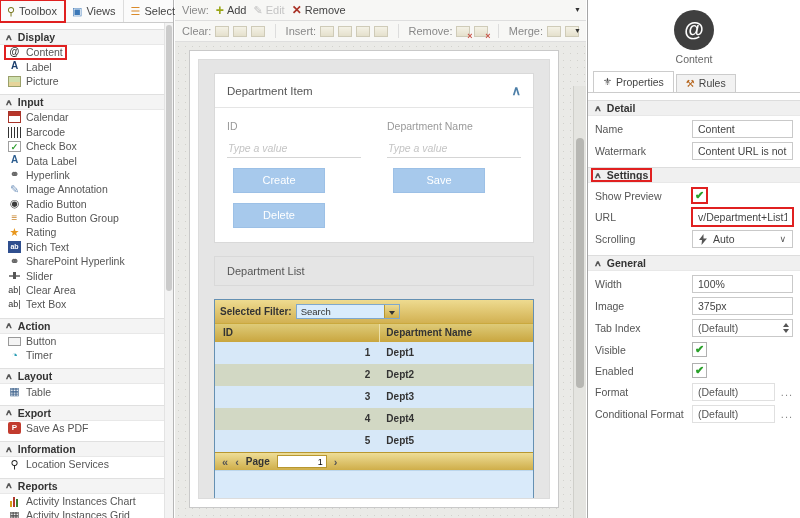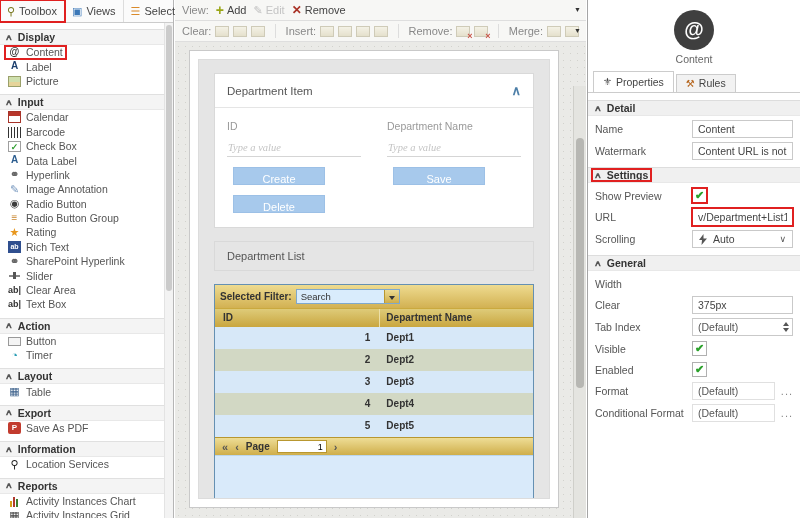--- a/index.html
+++ b/index.html
@@ -29,21 +29,21 @@
   .i-check{border:1px solid #9f9f9f;color:#2f9e2f;font-weight:bold;font-size:9px;height:11px;line-height:10px;margin-top:1px}
   .i-datalabel{font-weight:bold;color:#2c5d8f}
   .i-link{color:#666;font-weight:bold;font-size:11px}
   .i-imgann{color:#7a9ac0;font-size:11px}
   .i-radio{color:#3c3c3c;font-size:11px}
   .i-radiogrp{color:#c8852c;font-weight:bold}
   .i-rating{color:#e8971e;font-size:11px}
   .i-richtext{background:#2f4f8f;color:#fff;font-size:7px;line-height:12px;height:12px;font-weight:bold}
   .i-slider{background:linear-gradient(#888 0 0) center/11px 2px no-repeat}
   .i-slider::after{content:"";position:absolute;left:5px;top:3px;width:3px;height:7px;background:#555}
-  .i-textbox{font-weight:bold;color:#333;font-size:9px}
+  .i-textbox{font-weight:normal;color:#333;font-size:9px}
   .i-button{border:1px solid #999;height:9px;margin-top:2px;background:#f4f4f4}
   .i-timer{color:#2a9db5;font-size:11px}
   .i-table{color:#3a5f8a;font-size:11px}
   .i-pdf{background:#c23b2e;color:#fff;font-size:8px;font-weight:bold;line-height:12px;height:12px;border-radius:2px}
   .i-location{color:#222;font-size:11px}
   .i-chart{background:linear-gradient(#d4a017,#d4a017) 2px 100%/2px 6px no-repeat,linear-gradient(#b03a2e,#b03a2e) 5px 100%/2px 10px no-repeat,linear-gradient(#3f7f2f,#3f7f2f) 8px 100%/2px 8px no-repeat;height:12px}
   .i-grid{color:#444;font-size:11px}
 
   
   .canvas{position:absolute;left:175px;top:0;width:411px;height:518px;background:#eaeae7}
@@ -63,23 +63,23 @@
   .c-vscroll{position:absolute;top:43px;right:0;width:13px;bottom:0;background:#e4e4e0;border-left:1px solid #cfcfca}
   .c-vthumb{position:absolute;left:2px;right:2px;top:52px;height:250px;background:#b7b7b3;border-radius:4px}
   .sheet{position:absolute;left:14px;right:27px;top:7px;bottom:10px;background:#fff;border:1px solid #c9c9c9}
   .view{position:absolute;left:8px;right:8px;top:8px;bottom:8px;border:1px solid #dcdcdc;padding:13px 15px;overflow:hidden;background:#e5e5e5}
   .panel{border:1px solid #d9d9d9;background:#fff}
   .panel-h{display:flex;justify-content:space-between;align-items:center;padding:9px 12px;border-bottom:1px solid #e5e5e5;color:#555;font-size:11.5px}
   .chev-up{color:#4d7fa8;font-size:13px;font-weight:bold}
   .panel-body{padding:12px 12px 14px;display:flex;gap:26px}
   .fcol{flex:1;min-width:0}
   .flabel{color:#999;font-size:10.5px;margin-bottom:7px}
-  .finput{border:0;border-bottom:1px solid #d5d5d5;width:100%;font-size:10.5px;padding:3px 1px;outline:none;background:transparent;font-family:Liberation Serif, serif}
+  .finput{border:0;border-bottom:1px solid #d5d5d5;width:100%;font-size:10.5px;padding:3px 1px;outline:none;background:transparent;font-family:Liberation Sans, sans-serif}
   .finput::placeholder{color:#c4c4c4;font-style:italic}
-  .btn{display:block;width:92px;height:18px;background:#a7c9ec;color:#fff;border:1px solid #9cc0e6;font-size:11px;margin:10px 12px 0 6px;text-align:center;line-height:23px;cursor:default}
+  .btn{display:block;width:92px;height:25px;background:#a7c9ec;color:#fff;border:1px solid #9cc0e6;font-size:11px;margin:10px 12px 0 6px;text-align:center;line-height:23px;cursor:default}
   .listlabel{margin-top:13px;border:1px solid #d9d9d9;padding:8px 12px;color:#555}
   .grid{margin-top:13px;border:1px solid #6590b2;font-weight:bold}
   .gfilter{background:linear-gradient(#eedb90,#d2b152);padding:3px 5px}
   .gfrow{display:flex;align-items:center;height:17px}
   .gflabel{font-weight:bold;color:#333;font-size:10px;margin-right:4px}
   .gdd{display:flex;width:104px;height:15px;border:1px solid #7fa8cc;background:#d9ecfc}
   .gdd-val{flex:1;padding:0 4px;font-size:9.5px;color:#333;line-height:13px;font-weight:normal}
   .gdd-btn{width:15px;background:linear-gradient(#ecdb94,#cfae4a);border-left:1px solid #b89730;position:relative}
   .gdd-btn::after{content:"";position:absolute;left:4px;top:6px;border:3px solid transparent;border-top:4px solid #333}
   .gsearch{width:92px;height:15px;border:1px solid #7fa8cc;background:#d9ecfc;margin-left:4px;font-size:9.5px;padding:0 3px}
@@ -524,23 +524,26 @@
     </div>
 
     <div class="p-sec-h">
         <span class="inner">
           <span class="chev">∧</span>
           <span>General</span>
         </span>
       </div>
     <div class="p-row">
       <span class="p-label">Width</span>
-    </div>
-    <div class="p-row">
-      <span class="p-label">Clear</span>
+      <span class="p-field">
+          <input class="p-input" value="100%" style="">
+        </span>
+    </div>
+    <div class="p-row">
+      <span class="p-label">Image</span>
       <span class="p-field">
           <input class="p-input" value="375px" style="">
         </span>
     </div>
     <div class="p-row">
       <span class="p-label">Tab Index</span>
       <span class="p-field">
         <span class="p-spinbox">
           <span>(Default)</span>
           <span class="spin">

